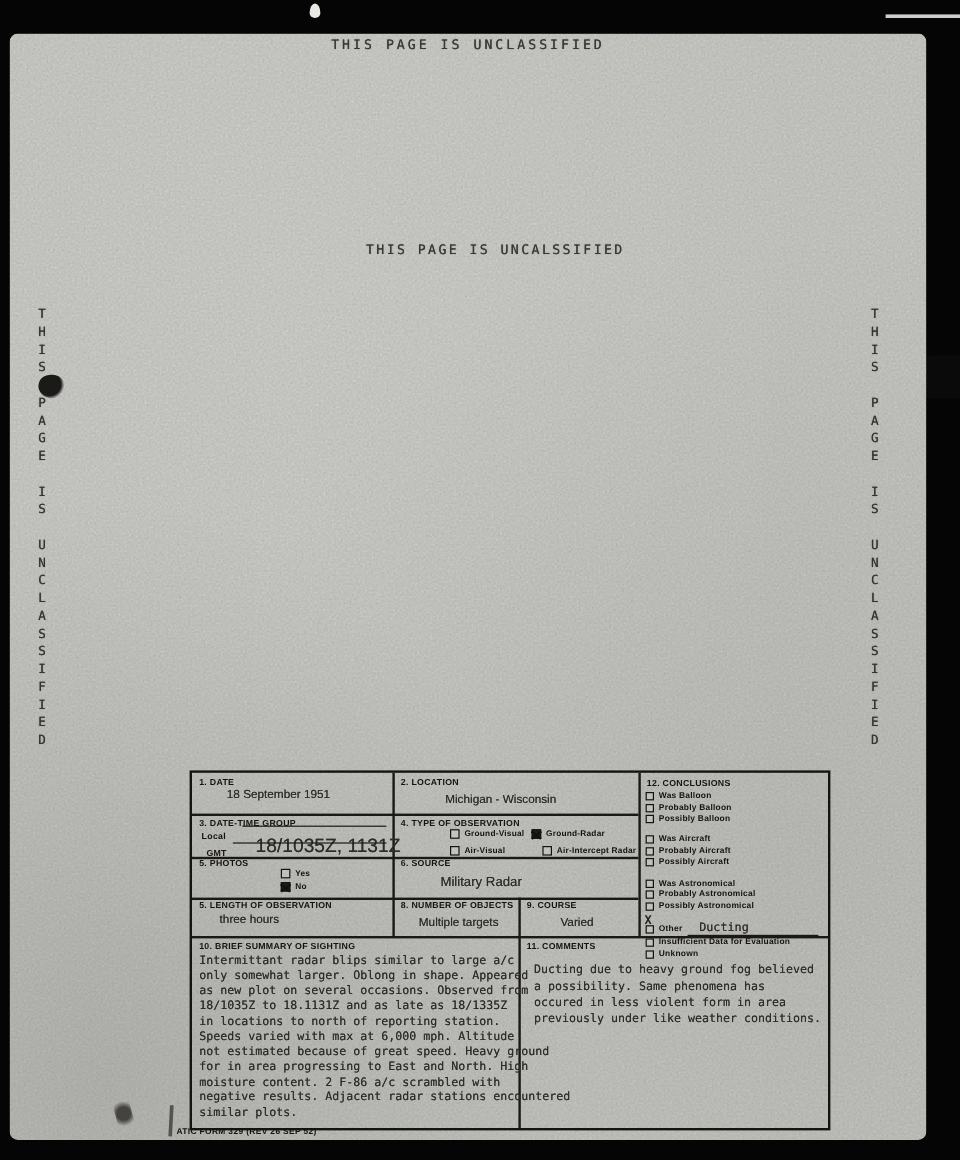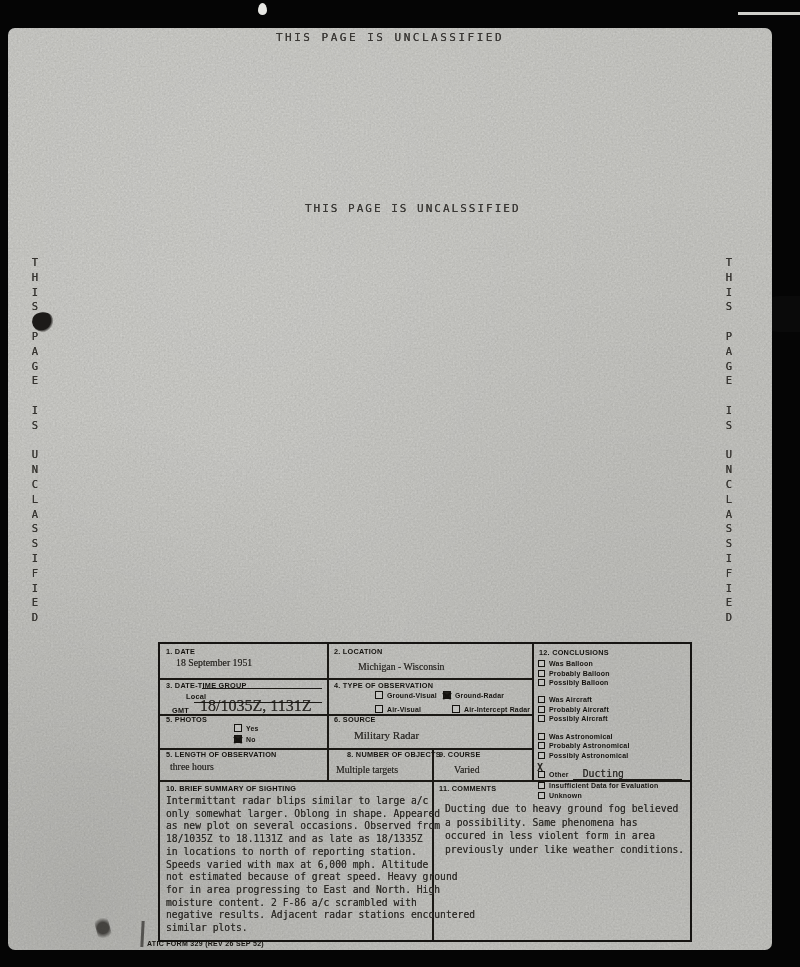--- a/index.html
+++ b/index.html
@@ -49,22 +49,22 @@
      radial-gradient(circle,#2a2825 40%,rgba(40,38,35,0) 75%);transform:rotate(-15deg);opacity:.8;}
   .streak-bl{position:absolute;left:133px;top:893px;width:3px;height:26px;background:#2e2c29;opacity:.7;transform:rotate(3deg);}
   
   .form{position:absolute;left:150px;top:614px;width:530px;height:296px;
     border:2px solid #161412;}
   .form-title{position:absolute;left:0;top:-20px;width:530px;text-align:center;
     font-weight:bold;font-size:12.5px;letter-spacing:.6px;color:#15130f;
     padding-left:45px;box-sizing:border-box;}
   .gl{position:absolute;background:#1b1915;}
   .lbl{position:absolute;font-weight:bold;font-size:7.3px;letter-spacing:.25px;color:#15130f;white-space:nowrap;}
-  .typed{position:absolute;font-family:Liberation Serif, serif;
-    font-size:9.8px;color:#2e2c28;white-space:pre;text-shadow:0 0 .5px rgba(46,44,40,.8);}
+  .typed{position:absolute;font-family:Liberation Sans, sans-serif;
+    font-size:9.8px;color:#2e2c28;white-space:pre;text-shadow:0 0 .5px rgba(46,44,40,.8);margin-left:13px;}
   .typed.big{font-size:16px;}
   .uline{position:absolute;border-bottom:1.2px solid #1b1915;}
   
   .cbrow{position:absolute;display:flex;align-items:center;white-space:nowrap;}
   .cb{display:inline-block;width:6px;height:6px;border:1.1px solid #15130f;position:relative;
     margin-right:4px;flex:0 0 auto;background:rgba(255,255,255,.15);}
   .cb.sm{width:5px;height:5px;}
   .cb.x::before,.cb.x::after{content:"";position:absolute;left:-2px;right:-2px;top:45%;height:1.6px;background:#14120e;}
   .cb.x::before{transform:rotate(38deg);}
   .cb.x::after{transform:rotate(-38deg);}
@@ -127,21 +127,21 @@
     <div class="gl" style="left:0;top:104px;width:372px;height:1.5px;"></div>
     <div class="gl" style="left:0;top:136px;width:530px;height:1.5px;"></div>
 
     <div class="lbl" style="left:6px;top:3px;">1. DATE</div>
     <div class="typed" style="left:16px;top:13px;">18 September 1951</div>
 
     <div class="lbl" style="left:174px;top:3px;">2. LOCATION</div>
     <div class="typed" style="left:198px;top:17px;">Michigan - Wisconsin</div>
 
     <div class="lbl" style="left:6px;top:37px;">3. DATE-TIME GROUP</div>
-    <div class="lbl" style="left:26px;top:48px;">Local</div>
+    <div class="lbl" style="left:8px;top:48px;">Local</div>
     <div class="uline" style="left:42px;top:44px;width:120px;"></div>
     <div class="lbl" style="left:12px;top:62px;text-align:center;">GMT</div>
     <div class="typed big" style="left:40px;top:53px;">18/1035Z, 1131Z</div>
     <div class="uline" style="left:34px;top:58px;width:128px;"></div>
 
     <div class="lbl" style="left:174px;top:37px;">4. TYPE OF OBSERVATION</div>
     <div class="cbrow" style="left:215px;top:47px;">
       <span class="cb"></span>
       <span class="cb-label">Ground-Visual</span>
     </div>
@@ -167,21 +167,21 @@
       <span class="cb x solid"></span>
       <span class="cb-label">No</span>
     </div>
 
     <div class="lbl" style="left:174px;top:71px;">6. SOURCE</div>
     <div class="typed" style="left:194px;top:85px;font-size:11px;">Military Radar</div>
 
     <div class="lbl" style="left:6px;top:106px;">5. LENGTH OF OBSERVATION</div>
     <div class="typed" style="left:10px;top:117px;">three hours</div>
 
-    <div class="lbl" style="left:174px;top:106px;margin-left:13px;">8. NUMBER OF OBJECTS</div>
+    <div class="lbl" style="left:174px;top:106px;">8. NUMBER OF OBJECTS</div>
     <div class="typed" style="left:176px;top:120px;">Multiple targets</div>
 
     <div class="lbl" style="left:279px;top:106px;">9. COURSE</div>
     <div class="typed" style="left:294px;top:120px;">Varied</div>
 
     <div class="lbl" style="left:379px;top:4px;">12. CONCLUSIONS</div>
     <div class="conc-list">
       <div class="citem">
           <span class="cb sm"></span>
           <span class="cb-label">Was Balloon</span>

